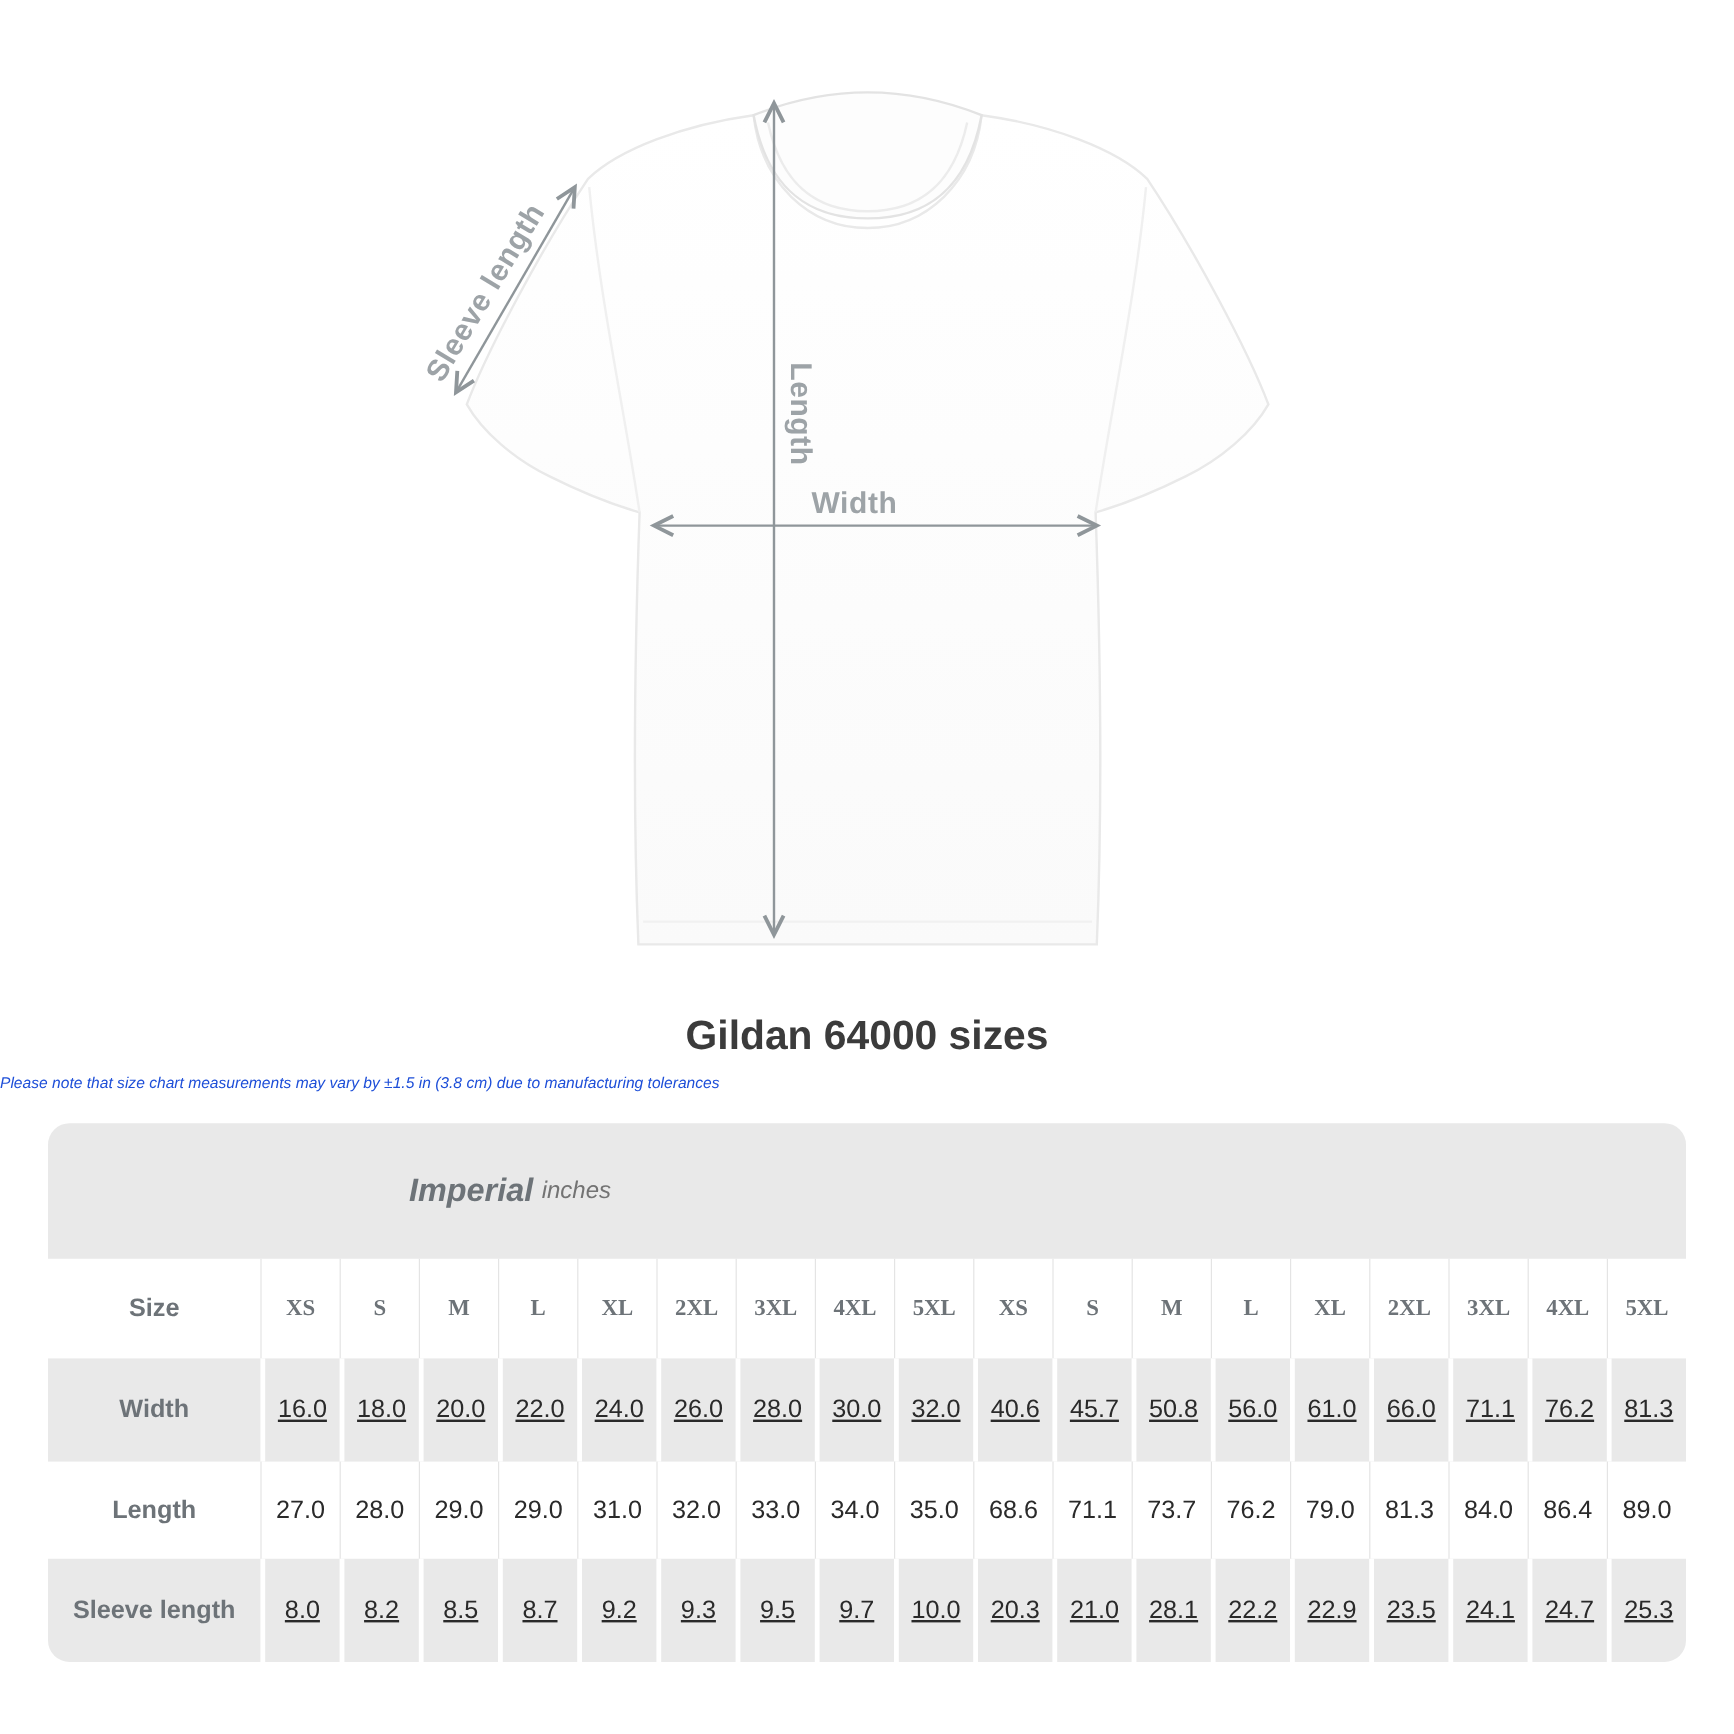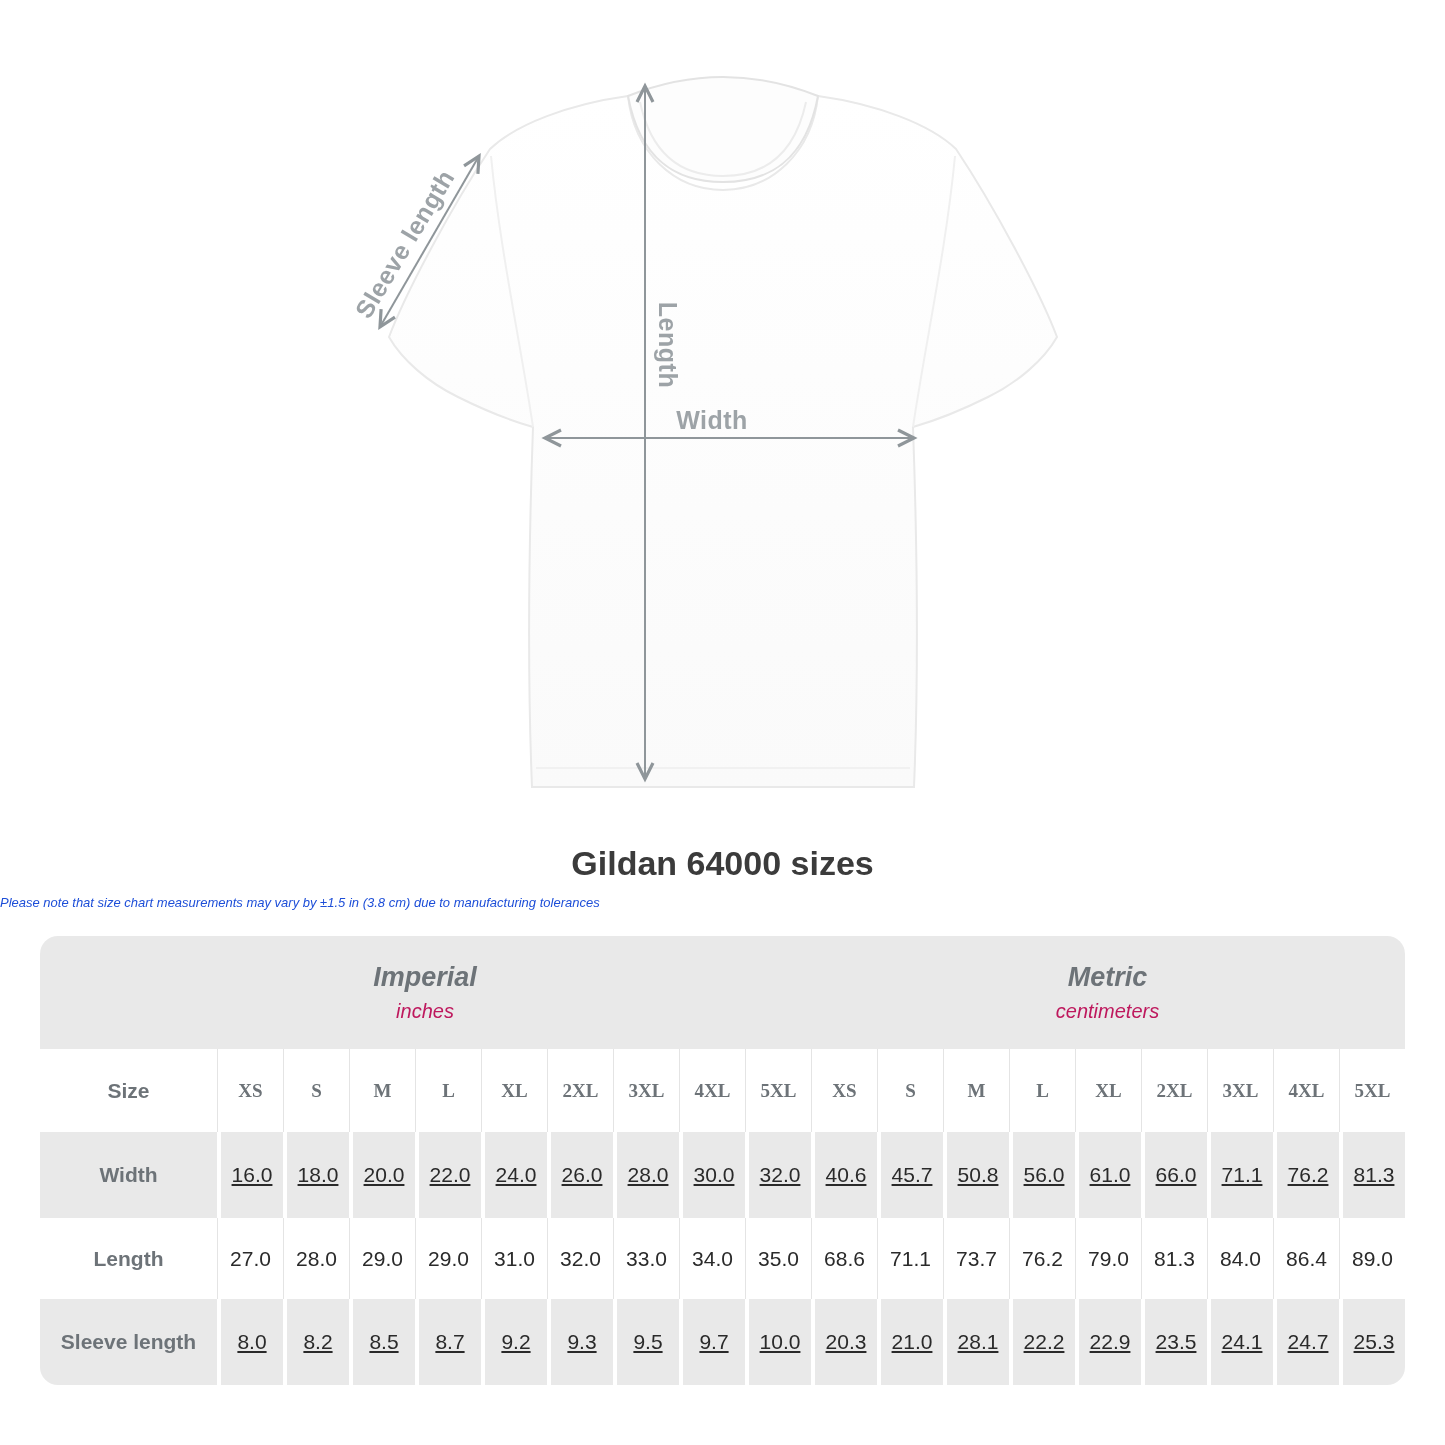--- a/index.html
+++ b/index.html
@@ -14,25 +14,25 @@
   .lbl-length{left:667px;top:345px;transform:translate(-50%,-50%) rotate(90deg);}
   .lbl-width{left:712px;top:420px;transform:translate(-50%,-50%);}
 
   
   .title{margin:14px 0 0;text-align:center;font-size:34px;font-weight:bold;color:#3b3b3b;}
   .note{margin:12px 0 0;text-align:left;font-style:italic;font-size:13px;color:#1d4ed8;}
 
   
   .size-table{width:1365px;margin:26px auto 0;}
   .thead{display:flex;background:#e9e9e9;border-radius:18px 18px 0 0;height:113px;}
-  .th-group{display:flex;flex-direction:column;align-items:center;justify-content:center;gap:7px;}
+  .th-group{display:flex;flex-direction:row;align-items:center;justify-content:center;gap:7px;}
   .th-imperial{width:770px;}
   .th-metric{width:595px;}
   .th-name{font-weight:bold;font-style:italic;font-size:27px;color:#6d7378;}
-  .th-unit{font-style:italic;font-size:20px;color:#be185d;}
+  .th-unit{font-style:italic;font-size:20px;color:#737373;}
 
   .tr{display:flex;}
   .td{flex:1 1 0;display:flex;align-items:center;justify-content:center;box-sizing:border-box;}
   .td.label{flex:0 0 177px;font-weight:bold;font-size:21px;color:#6d7378;}
   .row-size{height:83px;}
   .row-size .td.szh{font-weight:bold;font-size:19px;color:#6d7378;font-family:Liberation Serif, serif;}
   .row-data{font-size:21px;color:#2a2a2a;}
   .r-w{height:86px;} .r-l{height:81px;} .r-s{height:86px;}
   .row-striped{background:#e9e9e9;}
   .row-striped .td + .td{border-left:4px solid #ffffff;text-decoration:underline;}
@@ -100,24 +100,20 @@
 
   <h1 class="title">Gildan 64000 sizes</h1>
   <div class="note">Please note that size chart measurements may vary by ±1.5 in (3.8 cm) due to manufacturing tolerances</div>
 
   <div class="size-table">
 
     <div class="thead">
       <div class="th-group th-imperial">
         <div class="th-name">Imperial</div>
         <div class="th-unit">inches</div>
-      </div>
-      <div class="th-group th-metric">
-        <div class="th-name">Metric</div>
-        <div class="th-unit">centimeters</div>
       </div>
     </div>
 
     <div class="tr row-size row-plain">
       <div class="td label">Size</div>
       <div class="td szh">XS</div>
       <div class="td szh">S</div>
       <div class="td szh">M</div>
       <div class="td szh">L</div>
       <div class="td szh">XL</div>

